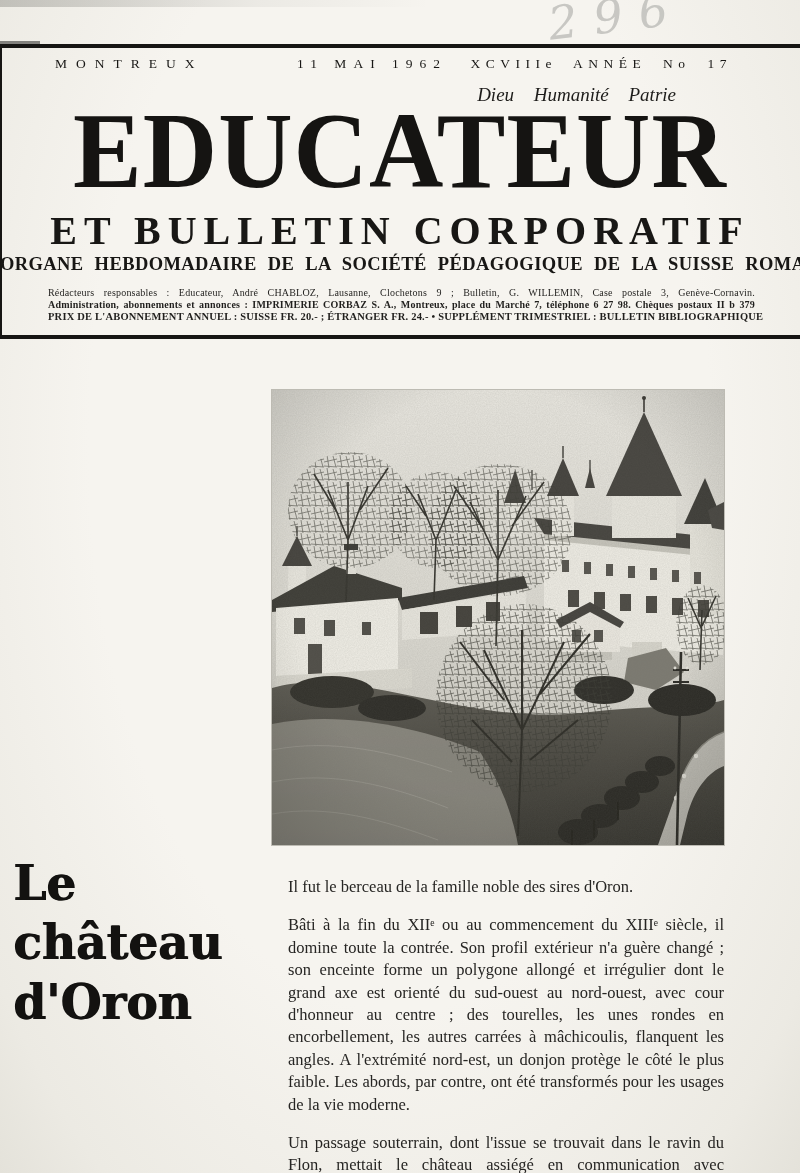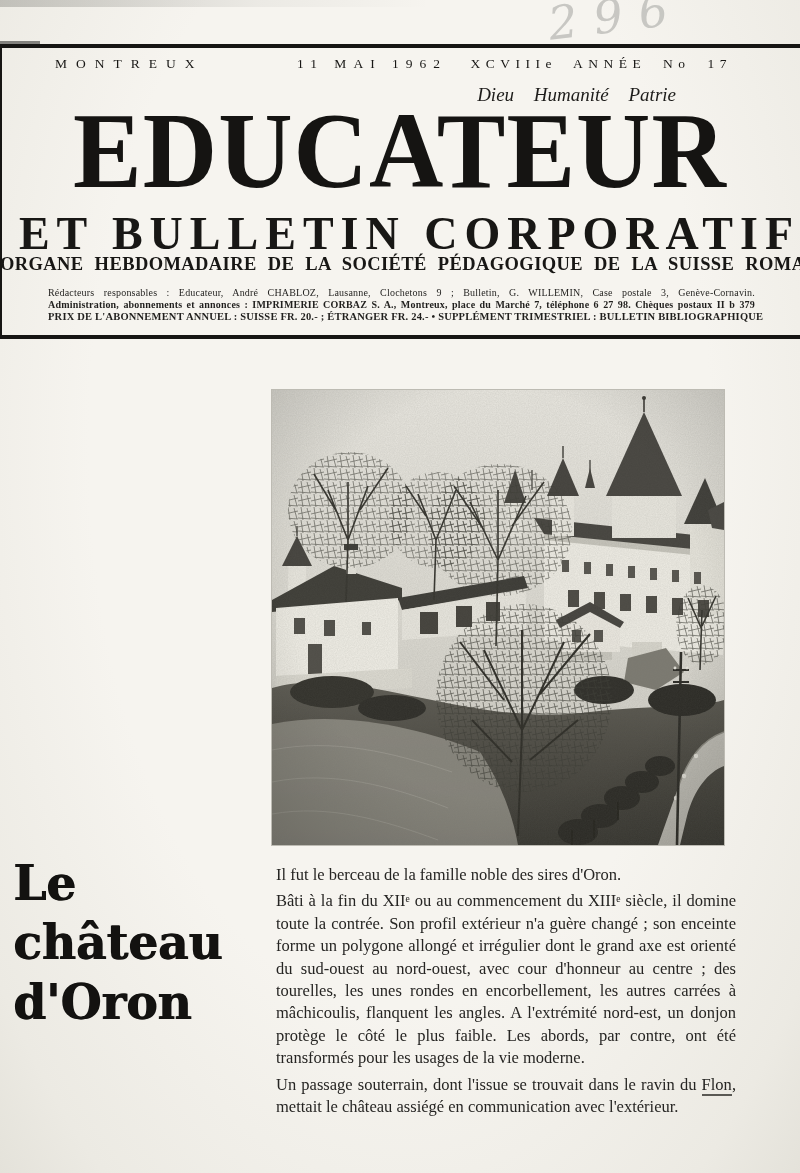--- a/index.html
+++ b/index.html
@@ -39,22 +39,22 @@
     position:absolute;left:0;top:84px;width:676px;text-align:right;
     font-style:italic;font-size:19px;word-spacing:15px;color:#1d1c1a;
   }
   .mast-title{
     position:absolute;left:0;top:100px;width:800px;text-align:center;
     font-family:"Liberation Serif", serif;font-weight:bold;
     font-size:103px;line-height:1;letter-spacing:1px;color:#151412;
     transform:scaleY(1.04);
   }
   .mast-subtitle{
-    position:absolute;left:0;top:207px;width:800px;text-align:right;
-    font-size:46px;letter-spacing:7px;color:#181715;font-weight:600;
+    position:absolute;left:0;top:207px;width:800px;text-align:center;
+    font-size:40px;letter-spacing:7px;color:#181715;font-weight:600;
   }
   .organ-line{
     position:absolute;left:0;top:254px;width:800px;text-align:center;
     font-weight:bold;font-size:18.5px;letter-spacing:.4px;word-spacing:6px;
     color:#181715;white-space:nowrap;
   }
   .fineprint{
     position:absolute;left:48px;width:707px;
     font-size:10px;color:#201f1d;white-space:nowrap;
     text-align:justify;text-align-last:justify;letter-spacing:.2px;
@@ -74,21 +74,21 @@
     font-family:"DejaVu Serif", serif;font-weight:bold;
     font-size:47px;line-height:58px;color:#131210;
     letter-spacing:0px;text-shadow:1px 0 0 #131210;
     transform:scaleY(1.03);
   }
   .article-body{
     position:absolute;left:272px;top:860px;width:468px;
     font-size:16.5px;line-height:22.4px;color:#262523;
     text-align:justify;
   }
-  .article-body p{margin:4px;}
+  .article-body p{margin:16px;}
   .u-pencil{border-bottom:2px solid #5a5954;padding-bottom:0px;}
   .p-last{position:relative;}
   .attribution{position:absolute;right:0;bottom:0;}
 </style>
 </head>
 <body>
 
 <div class="page">
 
   <div class="top-smudge"></div>

